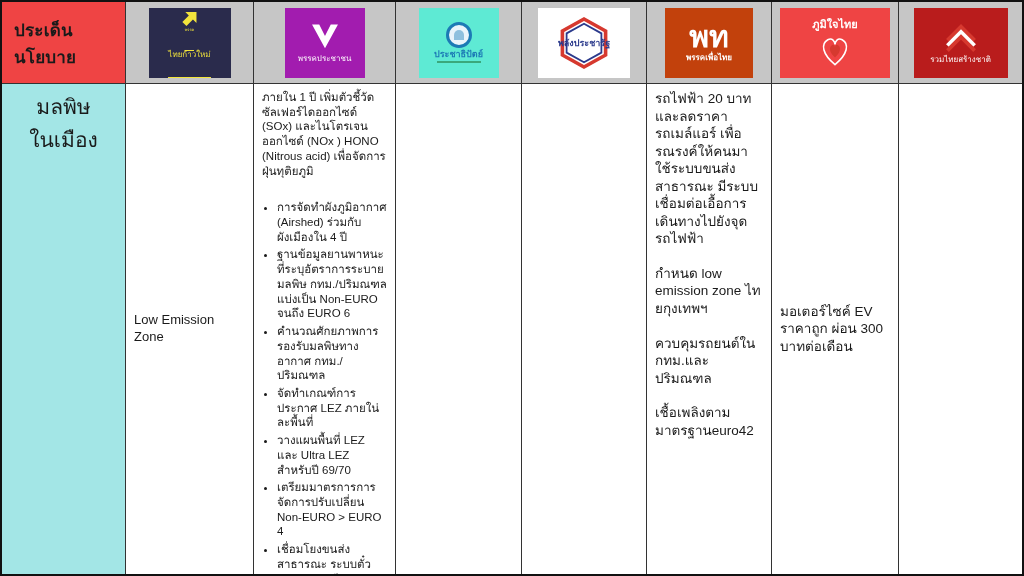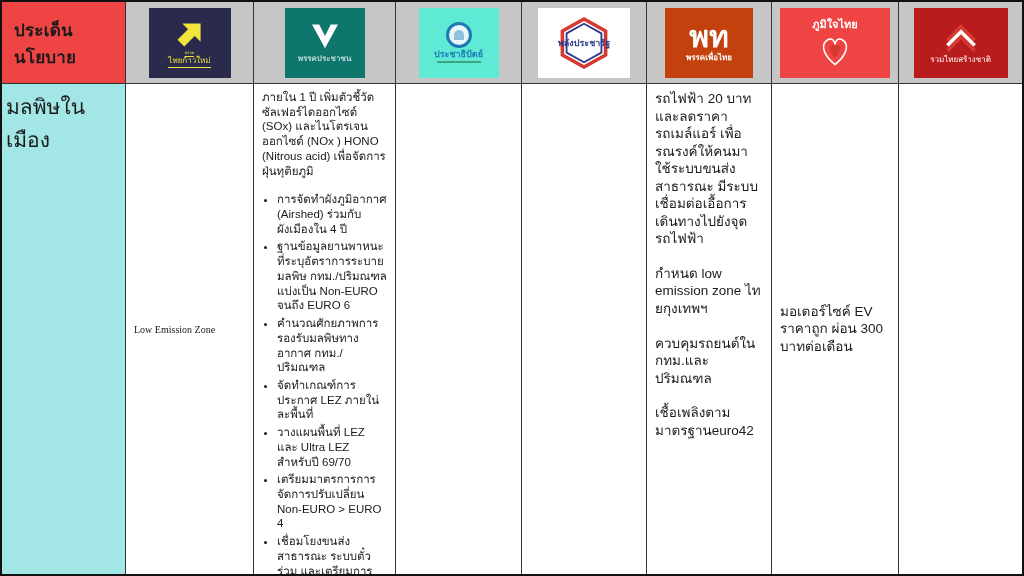--- a/index.html
+++ b/index.html
@@ -19,48 +19,48 @@
 
   
   .hdr { background:#c6c6c6; display:flex; align-items:center; justify-content:center; }
   .topic-hdr { background:#ef4444; justify-content:flex-start; padding-left:12px; }
   .topic-hdr span { font-weight:bold; font-size:17px; letter-spacing:.2px; }
 
   .logo { display:flex; flex-direction:column; align-items:center; justify-content:center; height:70px; }
   .logo .plabel { line-height:1.1; text-align:center; }
 
   .tkm   { width:82px;  background:#2a2b4c; }
-  .tkm .plabel { color:#f2e43c; font-size:8px; border-bottom:1px solid #f2e43c; padding-bottom:1px; }
+  .tkm .plabel { color:#f2e43c; font-size:8px; border-bottom:1px solid #f2e43c; padding-bottom:17px; }
   .tkm .pprefix { color:#f2e43c; font-size:4px; }
-  .ppl   { width:80px;  background:#0f766e; }
+  .ppl   { width:80px;  background:#a21caf; }
   .ppl .plabel { color:#fff; font-size:8px; margin-top:4px; }
   .dem   { width:80px;  background:#5eead4; }
   .dem .plabel { color:#1c7ab5; font-size:9px; font-weight:bold; }
   .dem .seal { width:26px; height:26px; border-radius:50%; border:3px solid #1c7ab5; background:#eaf4fb; margin-bottom:2px;
                display:flex; align-items:center; justify-content:center; }
   .dem .seal i { display:block; width:10px; height:10px; border-radius:50% 50% 0 0; background:#8fc0de; }
   .dem .ubar { width:44px; height:2px; background:#3aa87c; margin-top:1px; }
   .pprp  { width:92px;  background:#ffffff; position:relative; }
   .pprp .plabel { color:#2b3a8c; font-size:9px; font-weight:bold; position:absolute; top:31px; left:0; right:0; text-align:center; }
   .pt    { width:88px;  background:#c2410c; }
   .pt .mono { color:#fff; font-size:30px; font-weight:bold; line-height:1; }
   .pt .plabel { color:#fff; font-size:8px; margin-top:2px;font-weight:bold; }
   .bjt   { width:110px;  background:#ef4444; }
   .bjt .plabel { color:#fff; font-size:11px; font-weight:bold; }
   .rtsc  { width:94px;  background:#b91c1c; }
   .rtsc .plabel { color:#fff; font-size:8px; margin-top:2px; }
 
   
-  .topic-col { background:#a3e6e6; padding:6px 4px; }
+  .topic-col { background:#a3e6e6; padding:6px 24px;text-align:center; }
   .topic-col span { font-size:21px; font-weight:500; }
   .vcenter { display:flex; align-items:center; }
   .pad { padding:6px 8px; }
-  .cell-tkm p { font-size:10px; line-height:1.3;font-family:Liberation Serif, serif; }
+  .cell-tkm p { font-size:13px; line-height:1.3; }
   .cell-ppl { font-size:11.5px; line-height:1.28; }
-  .cell-ppl p { margin-bottom:14px; }
+  .cell-ppl p { margin-bottom:22px; }
   .cell-ppl ul { list-style:disc; padding-left:15px; }
   .cell-ppl li { margin-bottom:3px; }
   .cell-pt { font-size:13.5px; line-height:1.3; }
   .cell-pt p { margin-bottom:17px; }
   .cell-bjt p { font-size:13.5px; line-height:1.3; }
 </style>
 </head>
 <body>
 
 <div class="table">

